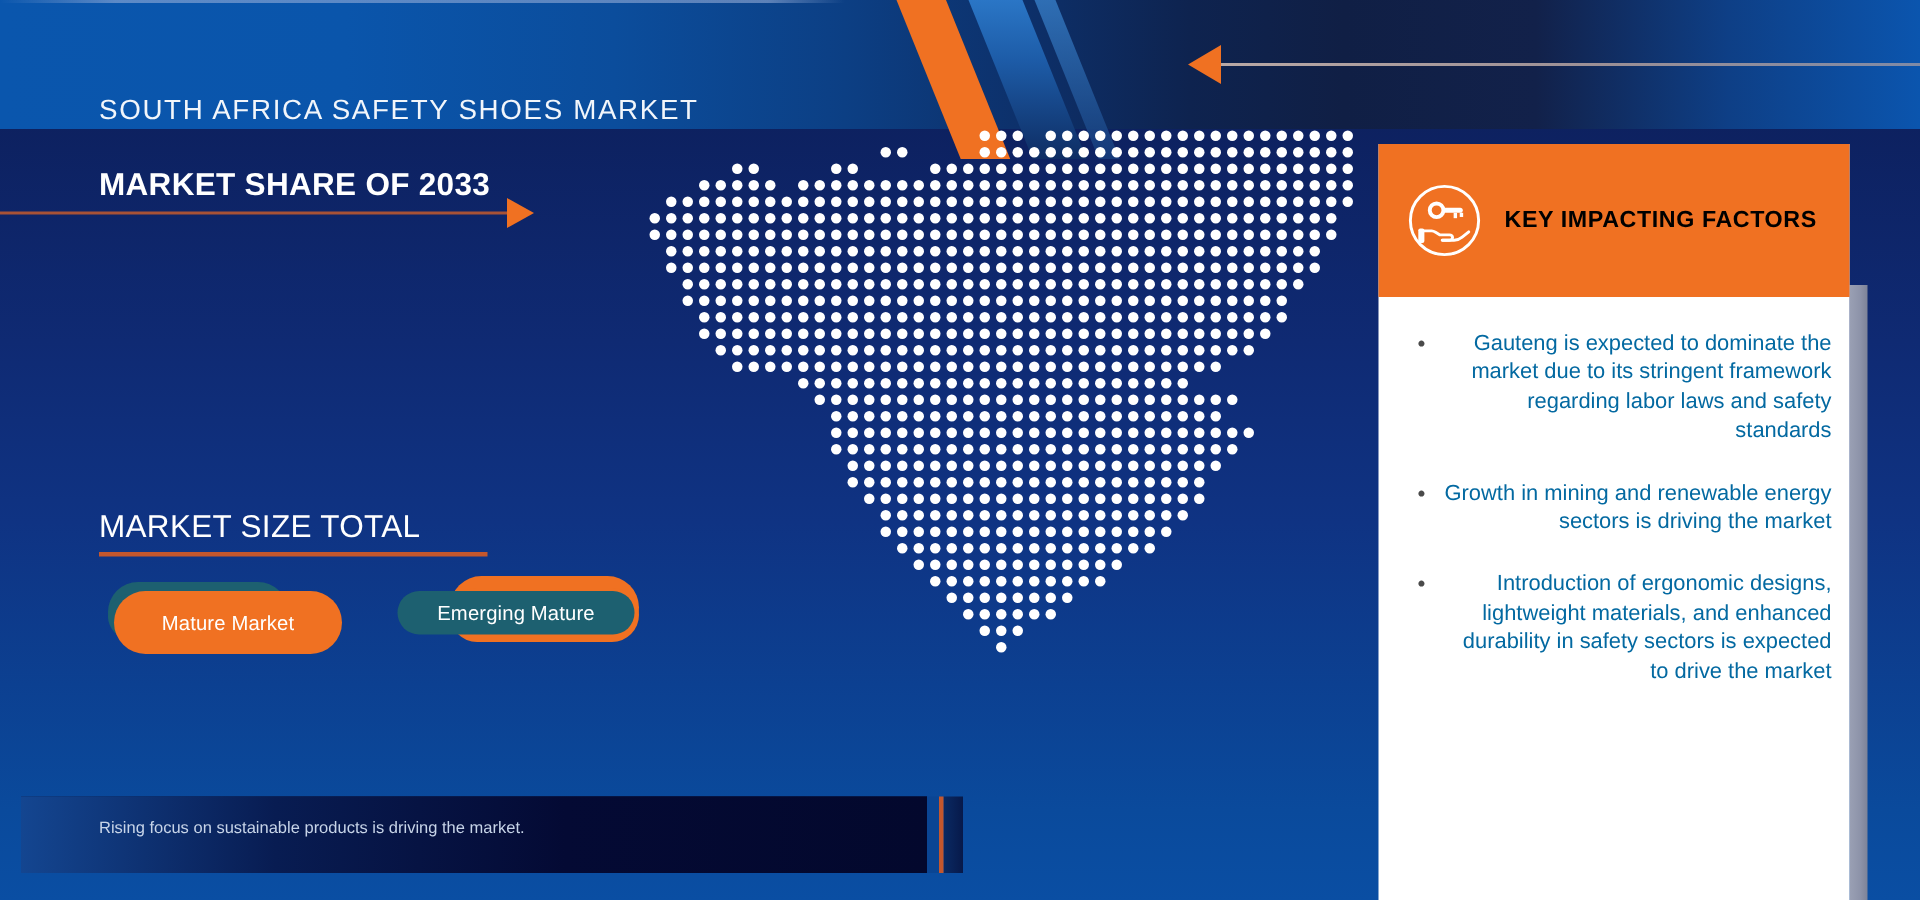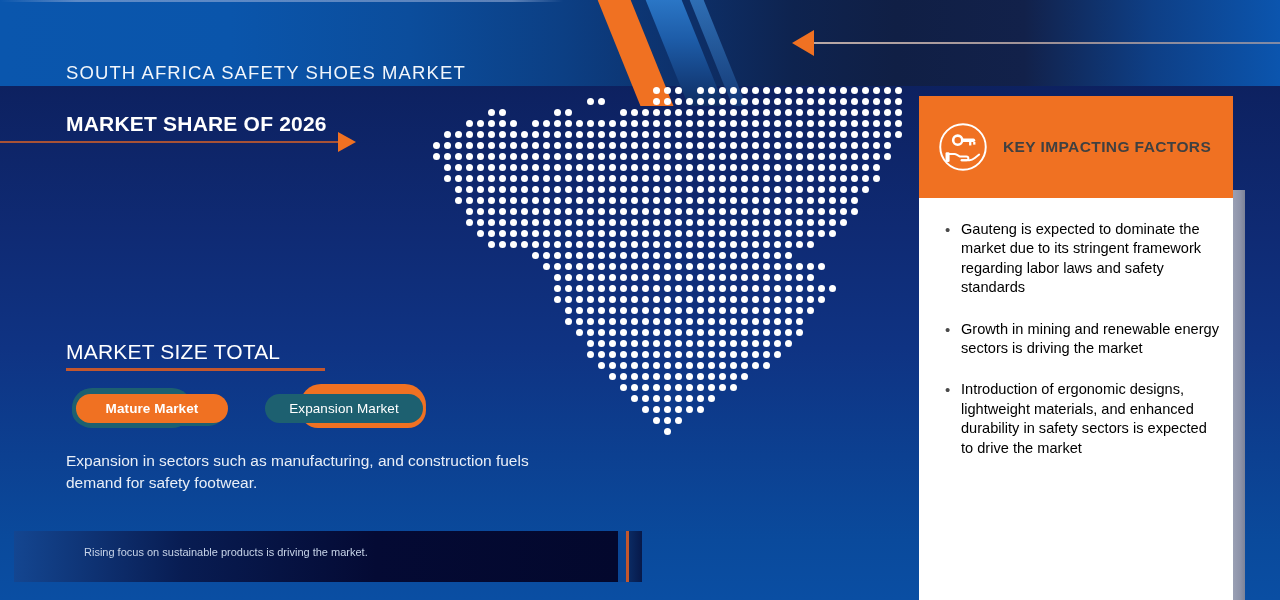--- a/index.html
+++ b/index.html
@@ -141,23 +141,22 @@
     width: 120px; height: 40px;
     background: #1d6070;
   }
   #mature-back2 {
     left: 72px; top: 396px;
     width: 152px; height: 30px;
     background: #1d6070;
   }
   #mature-pill {
     left: 76px; top: 394px;
-    width: 152px; height: 29px;
+    width: 152px; height: 42px;
     background: #f07122;
-    font-weight: bold;
   }
 
   
   #emerging-back {
     left: 300px; top: 384px;
     width: 126px; height: 42px;
     background: #f07122;
   }
   #emerging-back2 {
     left: 300px; top: 392px;
@@ -189,21 +188,20 @@
   .bottom-banner-inner {
     position: absolute; left: 14px; top: 531px;
     width: 604px; height: 51px;
     background: linear-gradient(90deg,
       rgba(20,70,145,.95) 0%, rgba(8,28,82,.98) 28%, rgba(4,10,52,1) 60%, rgba(3,8,45,1) 100%);
   }
   .bottom-text {
     position: absolute; left: 66px; top: 546px;
     font-size: 11px; color: #c7d4e8;
     white-space: nowrap;
-    margin-left: 18px;
   }
   .bb-orange-line {
     position: absolute; left: 626px; top: 531px;
     width: 3px; height: 51px;
     background: #c4572d;
   }
   .bb-tail {
     position: absolute; left: 629px; top: 531px;
     width: 13px; height: 51px;
     background: linear-gradient(90deg, #0a2a63 0%, #07194a 100%);
@@ -238,21 +236,21 @@
     display: flex; align-items: center;
   }
   .panel-header-icon {
     margin-left: 18px;
     width: 52px; height: 52px;
     flex: 0 0 52px;
   }
   .panel-header-title {
     margin-left: 14px;
     font-size: 15.5px; font-weight: bold;
-    color: #404040; letter-spacing: .4px;
+    color: #000000; letter-spacing: .4px;
   }
   .panel-body {
     position: absolute; left: 0; top: 102px;
     width: 314px; height: 402px;
     padding: 22px 12px 0 26px;
     box-sizing: border-box;
   }
   .bullet-row {
     display: flex;
     margin-bottom: 22px;
@@ -260,41 +258,42 @@
   .bullet-dot {
     flex: 0 0 16px;
     color: #4a4a4a;
     font-size: 15px;
     line-height: 19.4px;
   }
   .bullet-text {
     flex: 1;
     font-size: 14.6px;
     line-height: 19.4px;
-    color: #000000;
+    color: #0369a1;
+    text-align: right;
   }
 </style>
 </head>
 <body>
 
 <div id="root">
 
   <div class="header-band"></div>
   <div class="header-hairline"></div>
 
   <div class="diag diag-orange"></div>
   <div class="diag diag-blue1"></div>
   <div class="diag diag-blue2"></div>
 
   <div class="header-title">SOUTH AFRICA SAFETY SHOES MARKET</div>
 
   <div class="tr-rule"></div>
   <div class="tr-arrow"></div>
 
-  <div class="ms-title">MARKET SHARE OF 2026</div>
+  <div class="ms-title">MARKET SHARE OF 2033</div>
   <div class="ms-rule"></div>
   <div class="ms-arrow"></div>
 
   <svg id="map-svg" viewBox="0 0 470 420" xmlns="http://www.w3.org/2000/svg">
     <g id="map-dots" fill="#ffffff">
         <circle cx="224.5" cy="4.5" r="3.5"></circle>
         <circle cx="235.5" cy="4.5" r="3.5"></circle>
         <circle cx="246.5" cy="4.5" r="3.5"></circle>
         <circle cx="268.5" cy="4.5" r="3.5"></circle>
         <circle cx="279.5" cy="4.5" r="3.5"></circle>
@@ -1115,23 +1114,22 @@
 
   <div class="mst-title">MARKET SIZE TOTAL</div>
   <div class="mst-rule"></div>
 
   <div class="pill-back" id="mature-back"></div>
   <div class="pill-back" id="mature-back2"></div>
   <div class="pill" id="mature-pill">Mature Market</div>
 
   <div class="pill-back" id="emerging-back"></div>
   <div class="pill-back" id="emerging-back2"></div>
-  <div class="pill" id="emerging-pill">Expansion Market</div>
-
-  <div class="body-text">Expansion in sectors such as manufacturing, and construction fuels demand for safety footwear.</div>
+  <div class="pill" id="emerging-pill">Emerging Mature</div>
+
 
   <div class="bottom-banner"></div>
   <div class="bottom-banner-inner"></div>
   <div class="bb-lgap"></div>
   <div class="bb-tail"></div>
   <div class="bb-orange-line"></div>
   <div class="bottom-text">Rising focus on sustainable products is driving the market.</div>
 
   <div class="panel-shadow"></div>
   <div class="panel">

